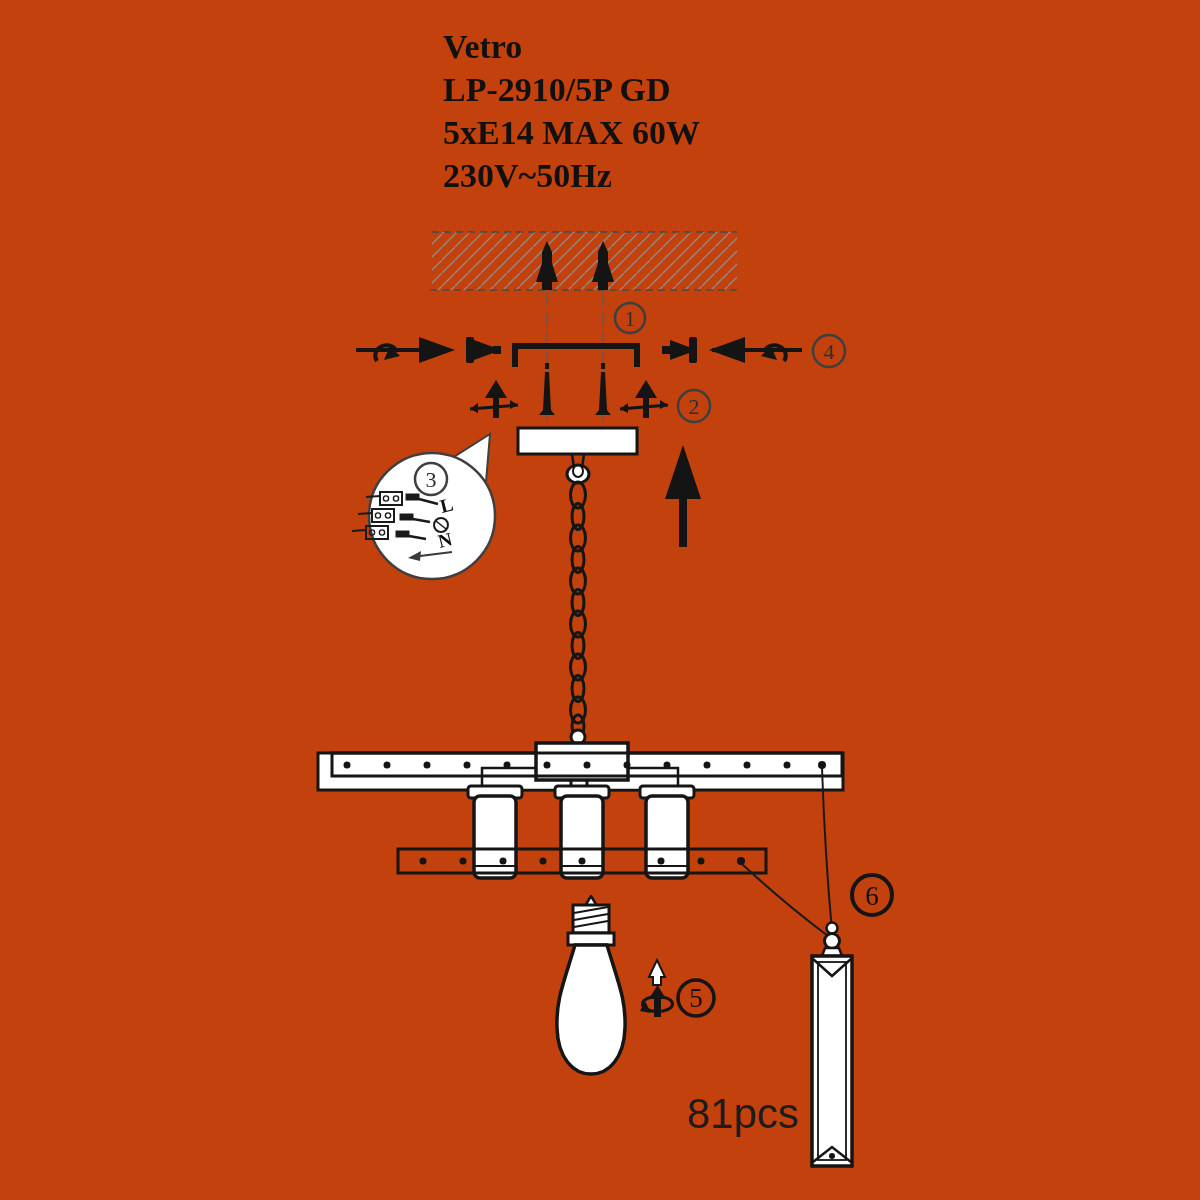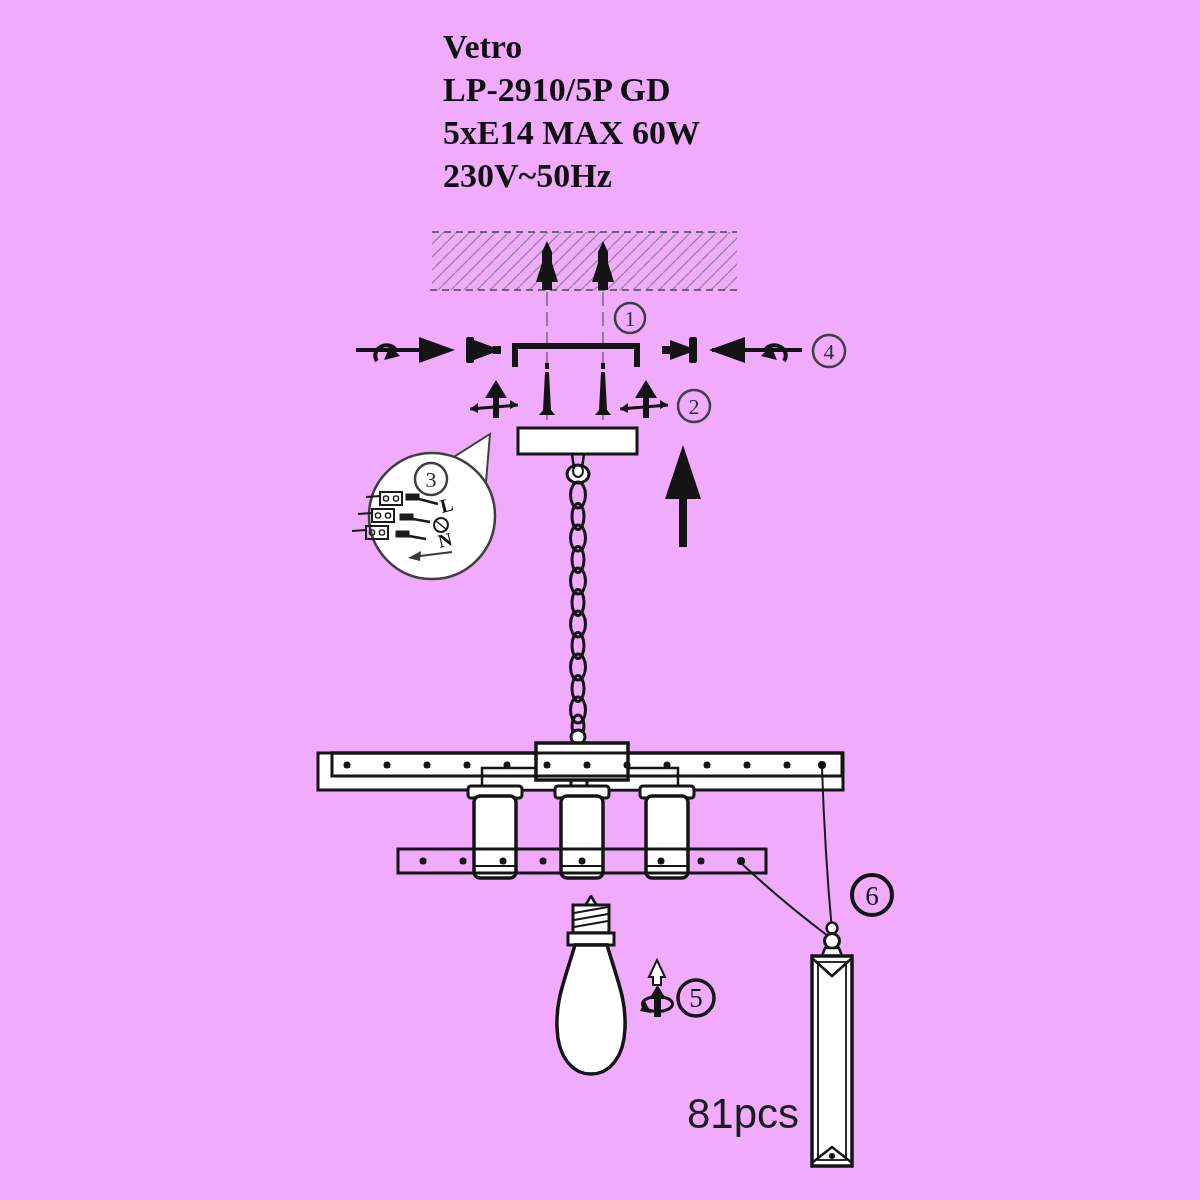--- a/index.html
+++ b/index.html
@@ -1,16 +1,16 @@
 <!DOCTYPE html>
 <html><head>
 <meta charset="utf-8">
 <style>
   html,body{margin:0;padding:0;background:#ffffff;}
-  .stage{width:1200px;height:1200px;position:relative;background:#f0abfc;overflow:hidden;}
+  .stage{width:1200px;height:1200px;position:relative;background:#c2410c;overflow:hidden;}
   svg{display:block;}
   .title-line{font-family:"Liberation Serif",serif;font-weight:bold;font-size:34px;fill:#101010;}
   .callout-num{font-family:"Liberation Serif",serif;font-size:22px;fill:#2e2e2e;text-anchor:middle;}
   .callout-num-bold{font-family:"Liberation Serif",serif;font-size:27px;fill:#101010;text-anchor:middle;}
   .wire-label{font-family:"Liberation Serif",serif;font-weight:bold;font-size:19px;fill:#101010;}
   .pcs-label{font-family:"Liberation Sans",sans-serif;font-size:42px;fill:#1c1c1c;}
 </style>
 </head>
 <body>
 

